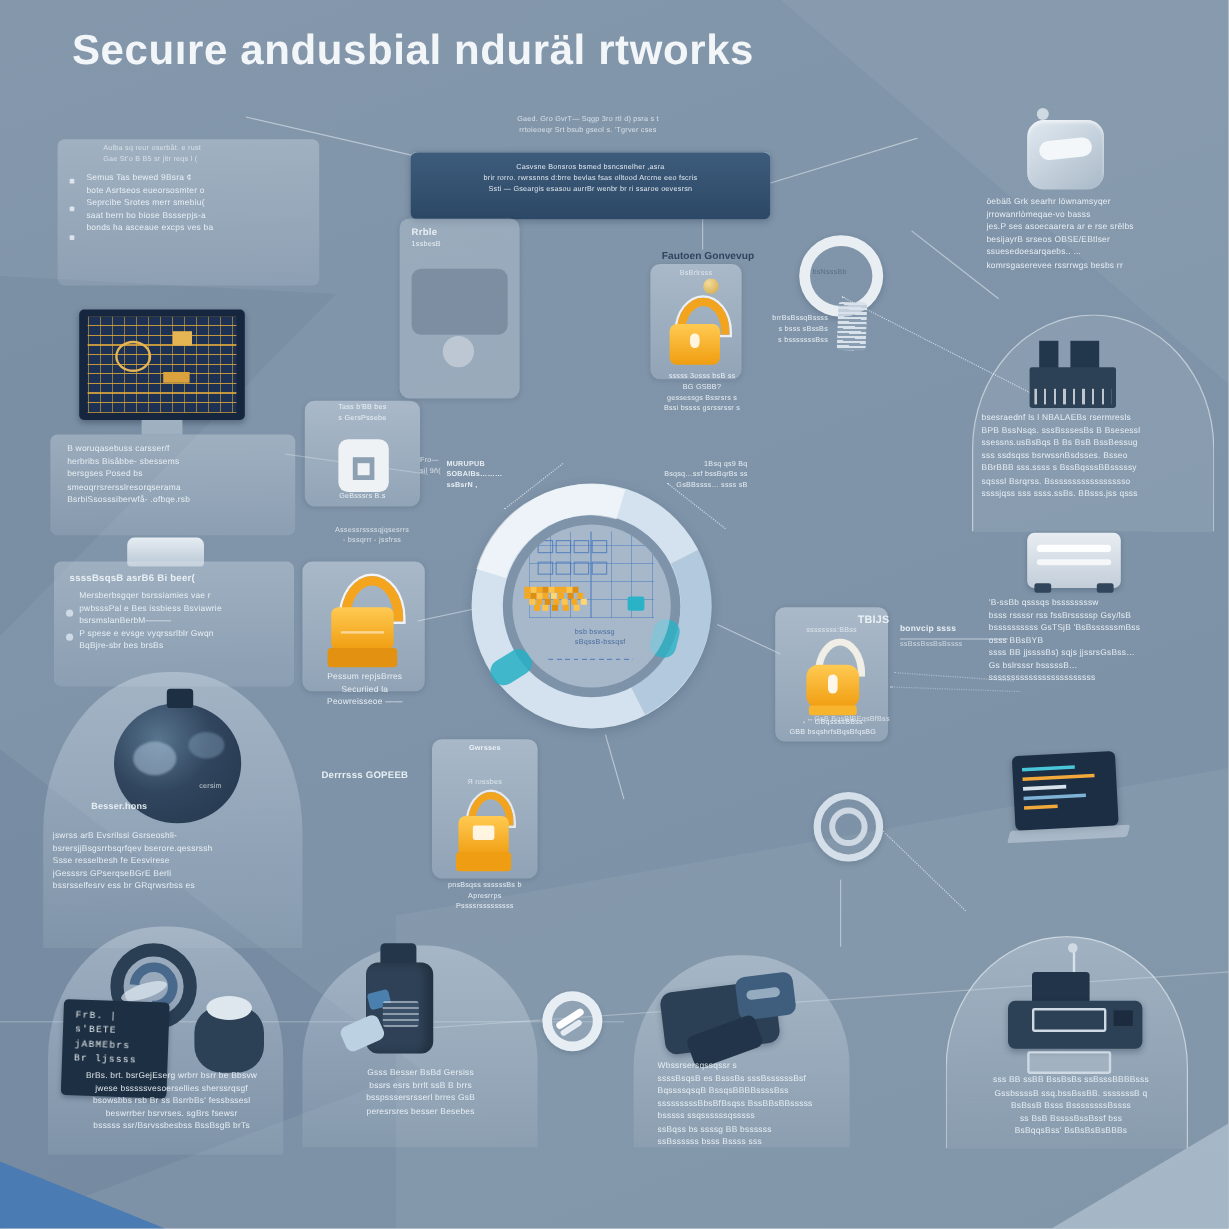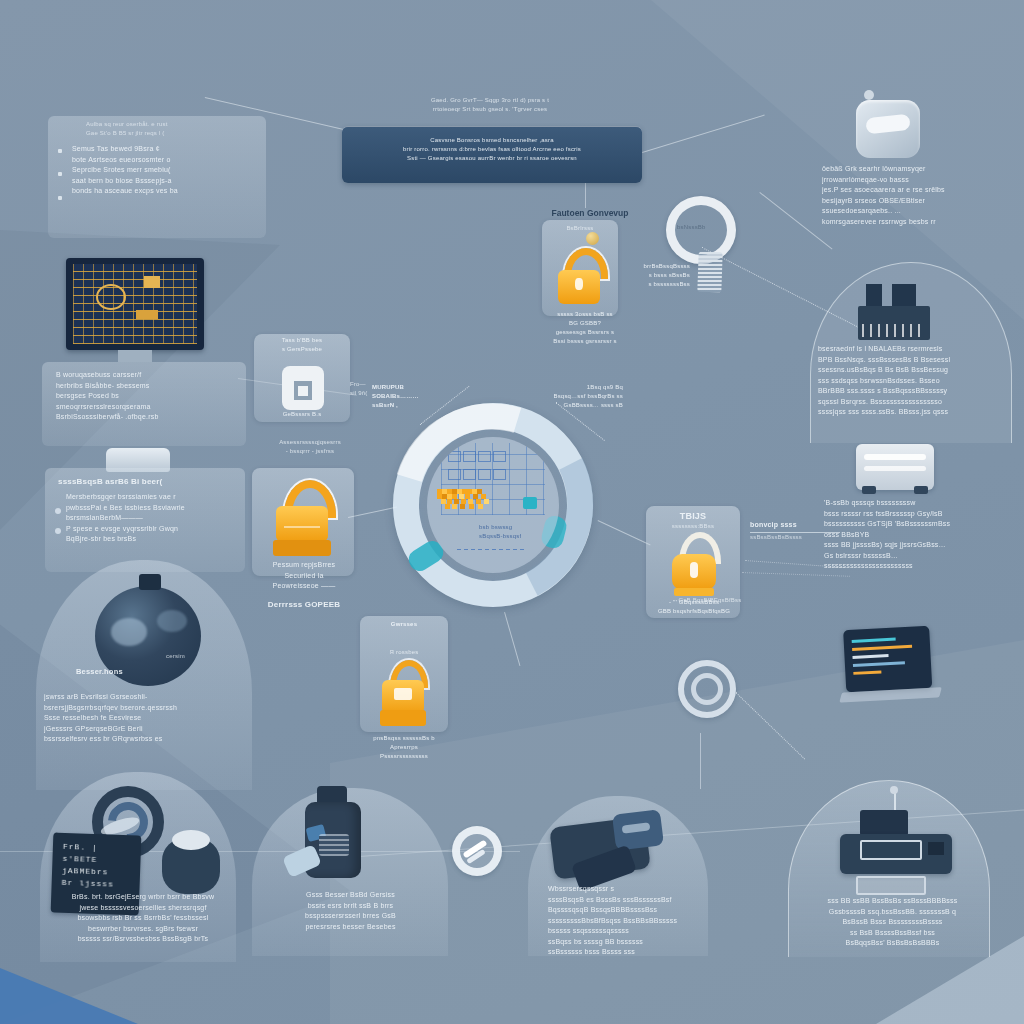--- a/index.html
+++ b/index.html
@@ -62,20 +62,21 @@
   <div class="ln" style="left:348px;top:517px;width:50px;transform:rotate(-12deg);"></div>
   <div class="ln" style="left:505px;top:612px;width:56px;transform:rotate(74deg);"></div>
   <div class="lnd" style="left:736px;top:692px;width:96px;transform:rotate(44deg);"></div>
   <div class="lnd" style="left:420px;top:424px;width:62px;transform:rotate(-38deg);"></div>
   <div class="lnd" style="left:556px;top:402px;width:62px;transform:rotate(38deg);"></div>
   <div class="ln" style="left:760px;top:192px;width:92px;transform:rotate(38deg);"></div>
   <div class="vln" style="left:700px;top:733px;height:56px;"></div>
   <div class="ln" style="left:238px;top:378px;width:120px;transform:rotate(8deg);background:rgba(242,247,252,0.3);"></div>
 
   <div class="abs" style="left:60px;top:22px;">
+    <div class="title" style="font-size:35px;">Secuıre andusbial nduräl rtworks</div>
   </div>
 
   <div class="panel" style="left:48px;top:116px;width:218px;height:122px;"></div>
   <div class="abs tx tx-sm" style="left:86px;top:120px;width:170px;opacity:.75;">
     <div>Aulba sq   reur oserbåt. e rust</div>
     <div>Gae St'o B B5 sr   jltr reqs l  (</div>
   </div>
   <div class="abs tx" style="left:72px;top:144px;width:185px;">
       <div>Semus Tas bewed 9Bsra ¢</div>
       <div>bote Asrtseos eueorsosmter o</div>
@@ -207,38 +208,44 @@
     <div class="shackle" style="left:8px;top:0;width:36px;height:30px;border-width:8px;border-color:#f4a41d;box-shadow:0 0 0 2px rgba(255,255,255,0.85);"></div>
     <div class="lockbody" style="left:0;top:26px;width:52px;height:36px;"></div>
     <div class="abs" style="left:8px;top:46px;width:36px;height:2px;background:rgba(255,255,255,0.5);"></div>
     <div class="abs" style="left:-3px;top:60px;width:58px;height:16px;background:#e29110;border-radius:3px;"></div>
   </div>
   <div class="abs tx ctr" style="left:240px;top:560px;width:128px;">
       <div>Pessum repjsBrres</div>
       <div>Securiied la</div>
       <div>Peowreisseoe ——</div>
     </div>
-  <div class="abs tx tx-b ctr" style="left:238px;top:599px;width:132px;font-size:8px;">Derrrsss GOPEEB</div>
+  <div class="abs tx tx-b ctr" style="left:238px;top:640px;width:132px;font-size:8px;">Derrrsss GOPEEB</div>
 
   <div class="abs tx-b dk ctr" style="position:absolute;left:510px;top:208px;width:160px;font-size:8.5px;">Fautoen Gonvevup</div>
   <div class="card" style="left:542px;top:220px;width:76px;height:96px;"></div>
   <div class="abs tx tx-sm ctr" style="left:548px;top:224px;width:64px;opacity:.8;">BsBrlrsss</div>
   <div class="abs" style="left:586px;top:232px;width:13px;height:13px;border-radius:50%;background:radial-gradient(circle at 35% 30%,#f4dc9a,#cfa646);"></div>
   <div class="abs" style="left:558px;top:248px;width:42px;height:58px;">
     <div class="shackle" style="left:6px;top:0;width:30px;height:24px;border-width:7px;border-color:#f2a41e;box-shadow:0 0 0 2px rgba(255,255,255,0.8);"></div>
     <div class="lockbody" style="left:0;top:22px;width:42px;height:34px;"></div>
     <div class="abs" style="left:17px;top:30px;width:8px;height:12px;background:rgba(255,255,255,0.85);border-radius:40%;"></div>
   </div>
   <div class="abs tx tx-sm ctr" style="left:520px;top:310px;width:130px;">
       <div>sssss 3osss bsB ss</div>
       <div>BG GSBB?</div>
       <div>gessessgs Bssrsrs s</div>
       <div>Bssi bssss gsrssrssr s</div>
     </div>
 
+  <div class="card" style="left:333px;top:182px;width:100px;height:150px;background:rgba(190,203,216,0.40);">
+    <div class="tx tx-b" style="margin:6px 0 0 10px;font-size:8px;">Rrble</div>
+    <div class="tx tx-sm" style="margin:0 0 0 10px;">1ssbesB</div>
+    <div class="abs" style="left:10px;top:42px;width:80px;height:55px;background:rgba(40,60,80,0.25);border-radius:8px;"></div>
+    <div class="abs" style="left:36px;top:98px;width:26px;height:26px;border-radius:50%;background:rgba(255,255,255,0.35);"></div>
+  </div>
   <div class="abs tx tx-sm" style="left:350px;top:380px;width:50px;opacity:.85;">
     <div>Fro—</div>
     <div>sil 9ň(</div>
   </div>
 
   <div class="abs tx tx-sm tx-b" style="left:372px;top:383px;width:80px;">
       <div>MURUPUB</div>
       <div>SOBAIBs………</div>
       <div>ssBsrN ,</div>
     </div>
@@ -314,21 +321,21 @@
       <div>'B-ssBb qsssqs bssssssssw</div>
       <div>bsss rssssr rss fssBrsssssp Gsy/lsB</div>
       <div>bssssssssss GsTSjB  'BsBssssssmBss</div>
       <div>osss BBsBYB</div>
       <div>ssss BB jjssssBs) sqjs  jjssrsGsBss…</div>
       <div>Gs bslrsssr bsssssB…</div>
       <div>ssssssssssssssssssssssss</div>
     </div>
 
   <div class="card" style="left:646px;top:506px;width:94px;height:112px;background:linear-gradient(180deg,rgba(205,216,227,0.55),rgba(205,216,227,0.25));"></div>
-  <div class="abs tx tx-b ctr" style="left:650px;top:510px;width:86px;font-size:9px;">ТВIJS</div>
+  <div class="abs tx tx-b ctr" style="left:685px;top:510px;width:86px;font-size:9px;">ТВIJS</div>
   <div class="abs tx tx-sm ctr" style="left:650px;top:522px;width:86px;opacity:.8;">ssssssss:BBss</div>
   <div class="abs" style="left:672px;top:532px;width:44px;height:64px;">
     <div class="shackle" style="left:7px;top:0;width:30px;height:26px;border-width:6px;border-color:#f0eee6;"></div>
     <div class="lockbody" style="left:0;top:22px;width:44px;height:36px;border-radius:10px;"></div>
     <div class="abs" style="left:18px;top:30px;width:8px;height:16px;background:#fdf6ea;border-radius:4px;"></div>
     <div class="abs" style="left:2px;top:56px;width:40px;height:8px;background:#f7b52e;border-radius:2px;"></div>
   </div>
   <div class="abs tx tx-sm ctr" style="left:634px;top:598px;width:120px;">
       <div>- ''' GBqssssBBss</div>
       <div>GBB bsqshrfsBqsBfqsBG</div>

